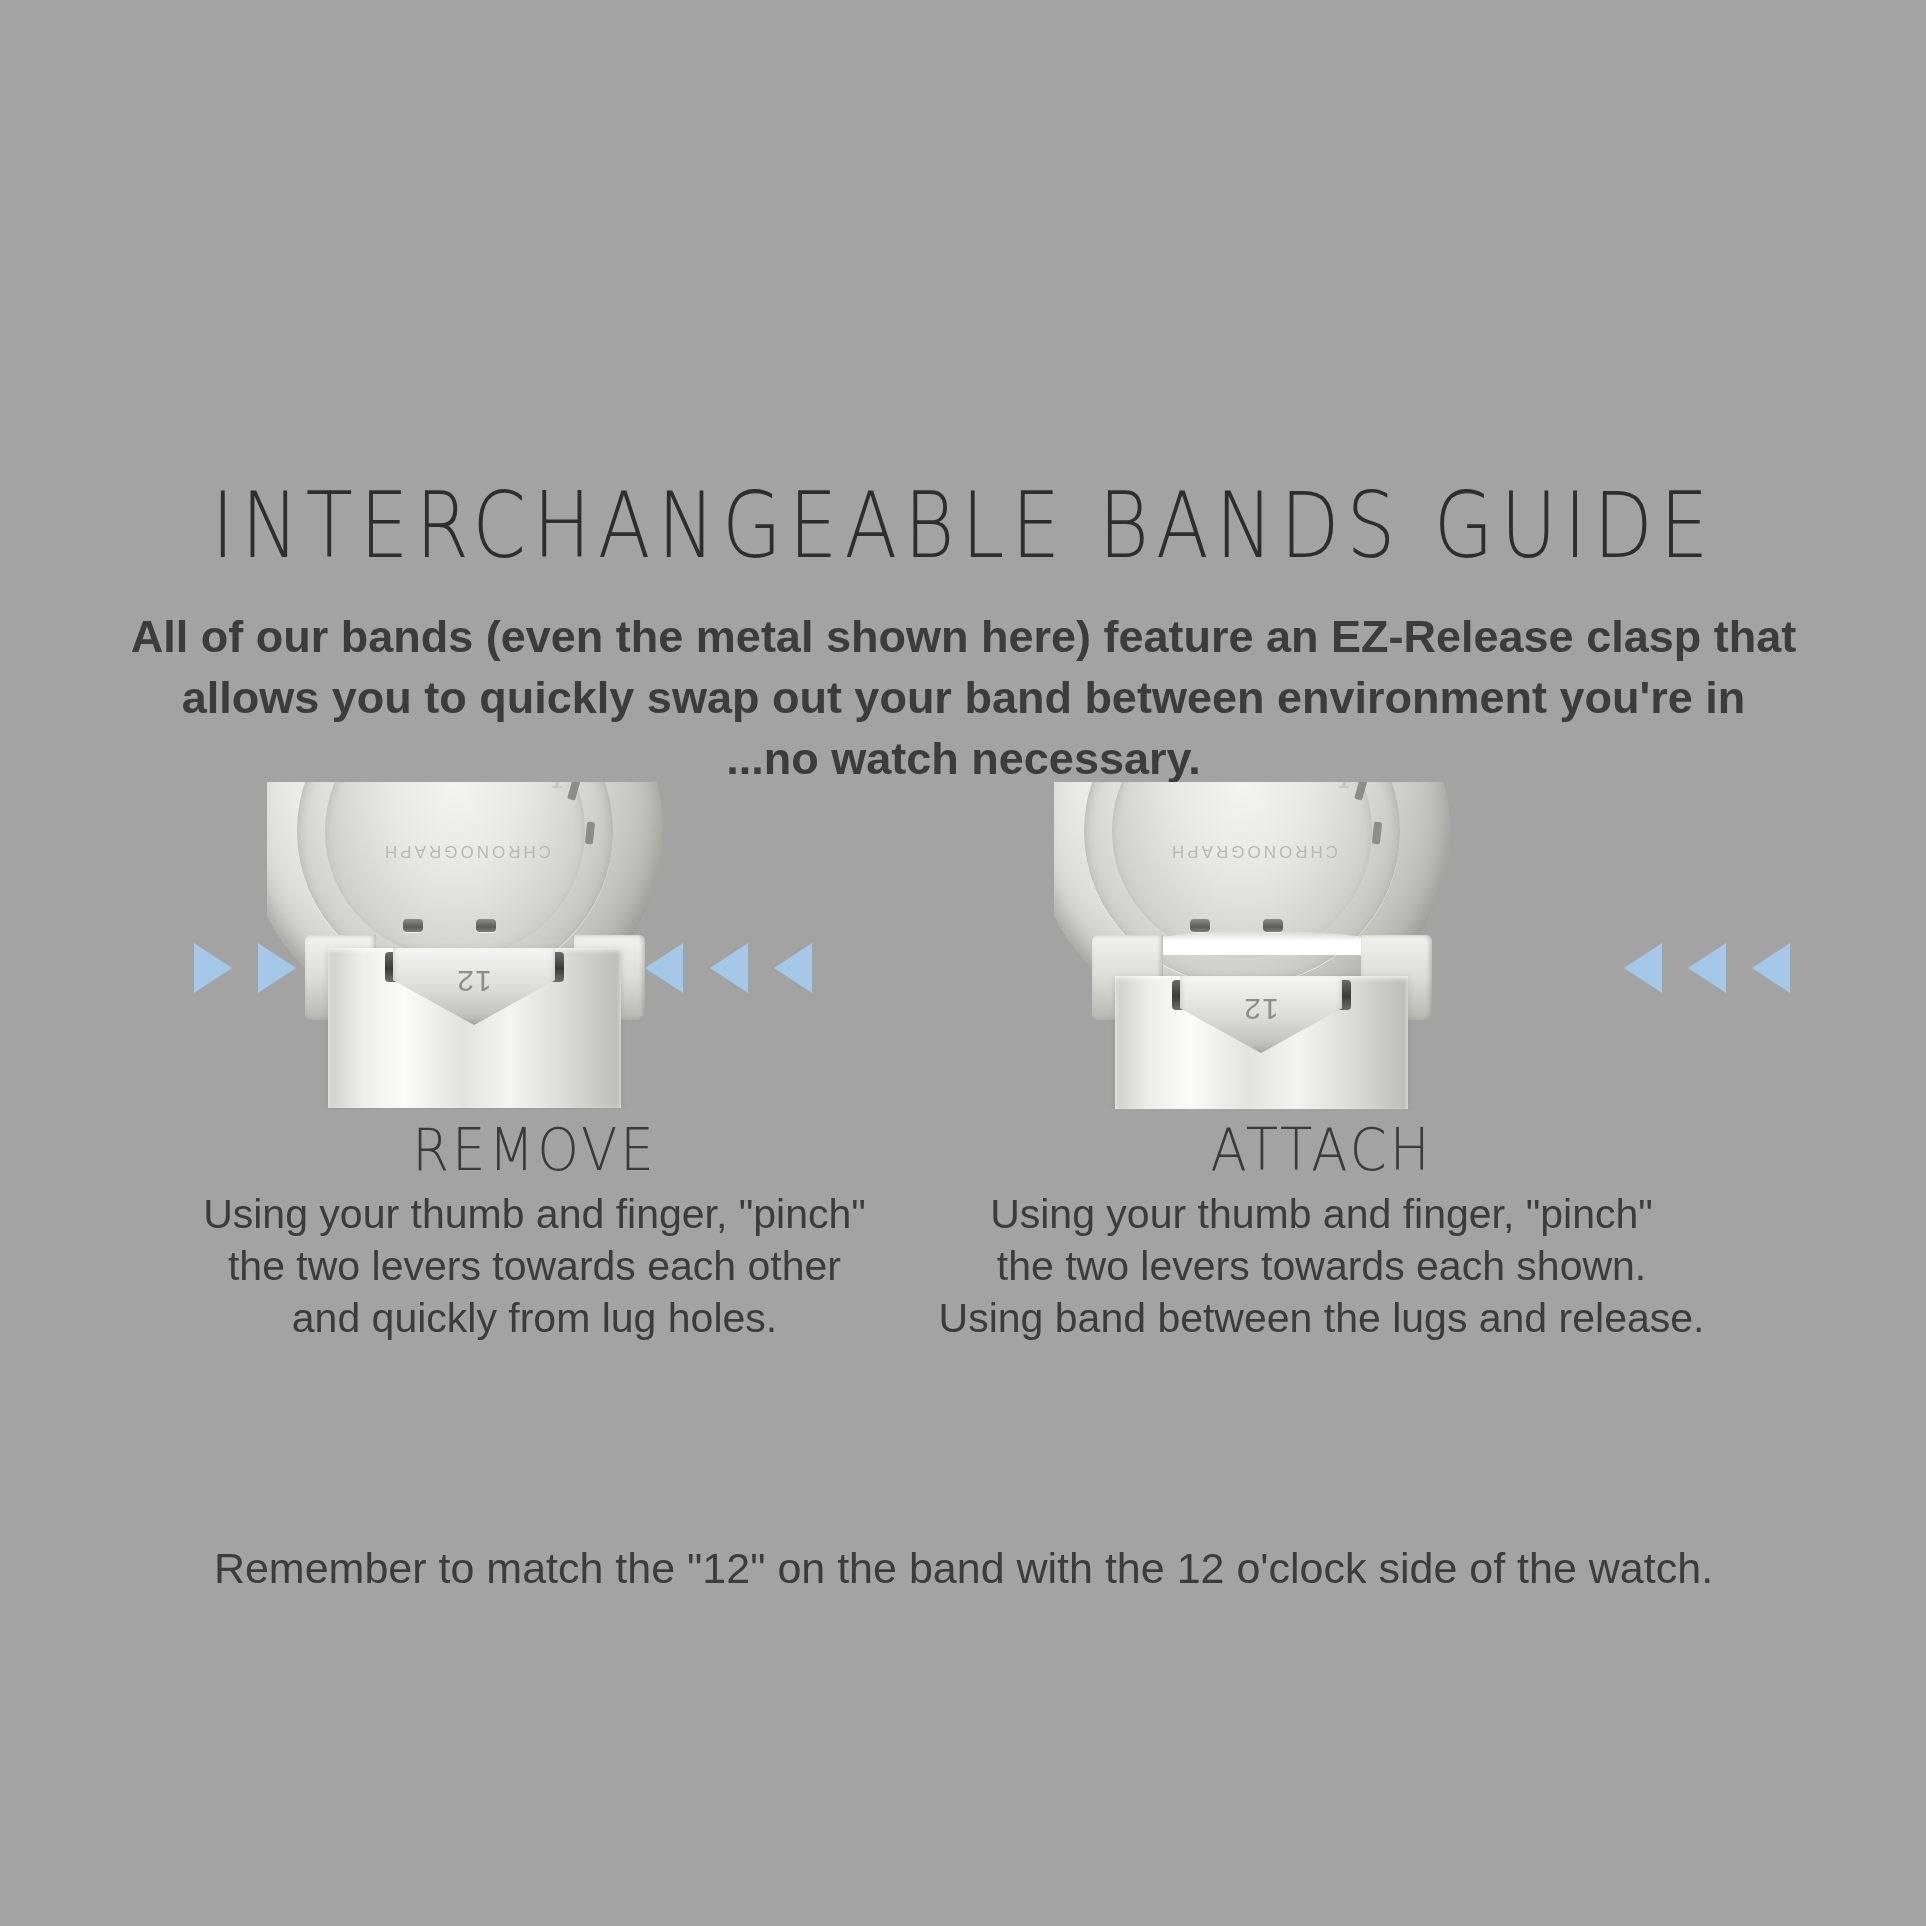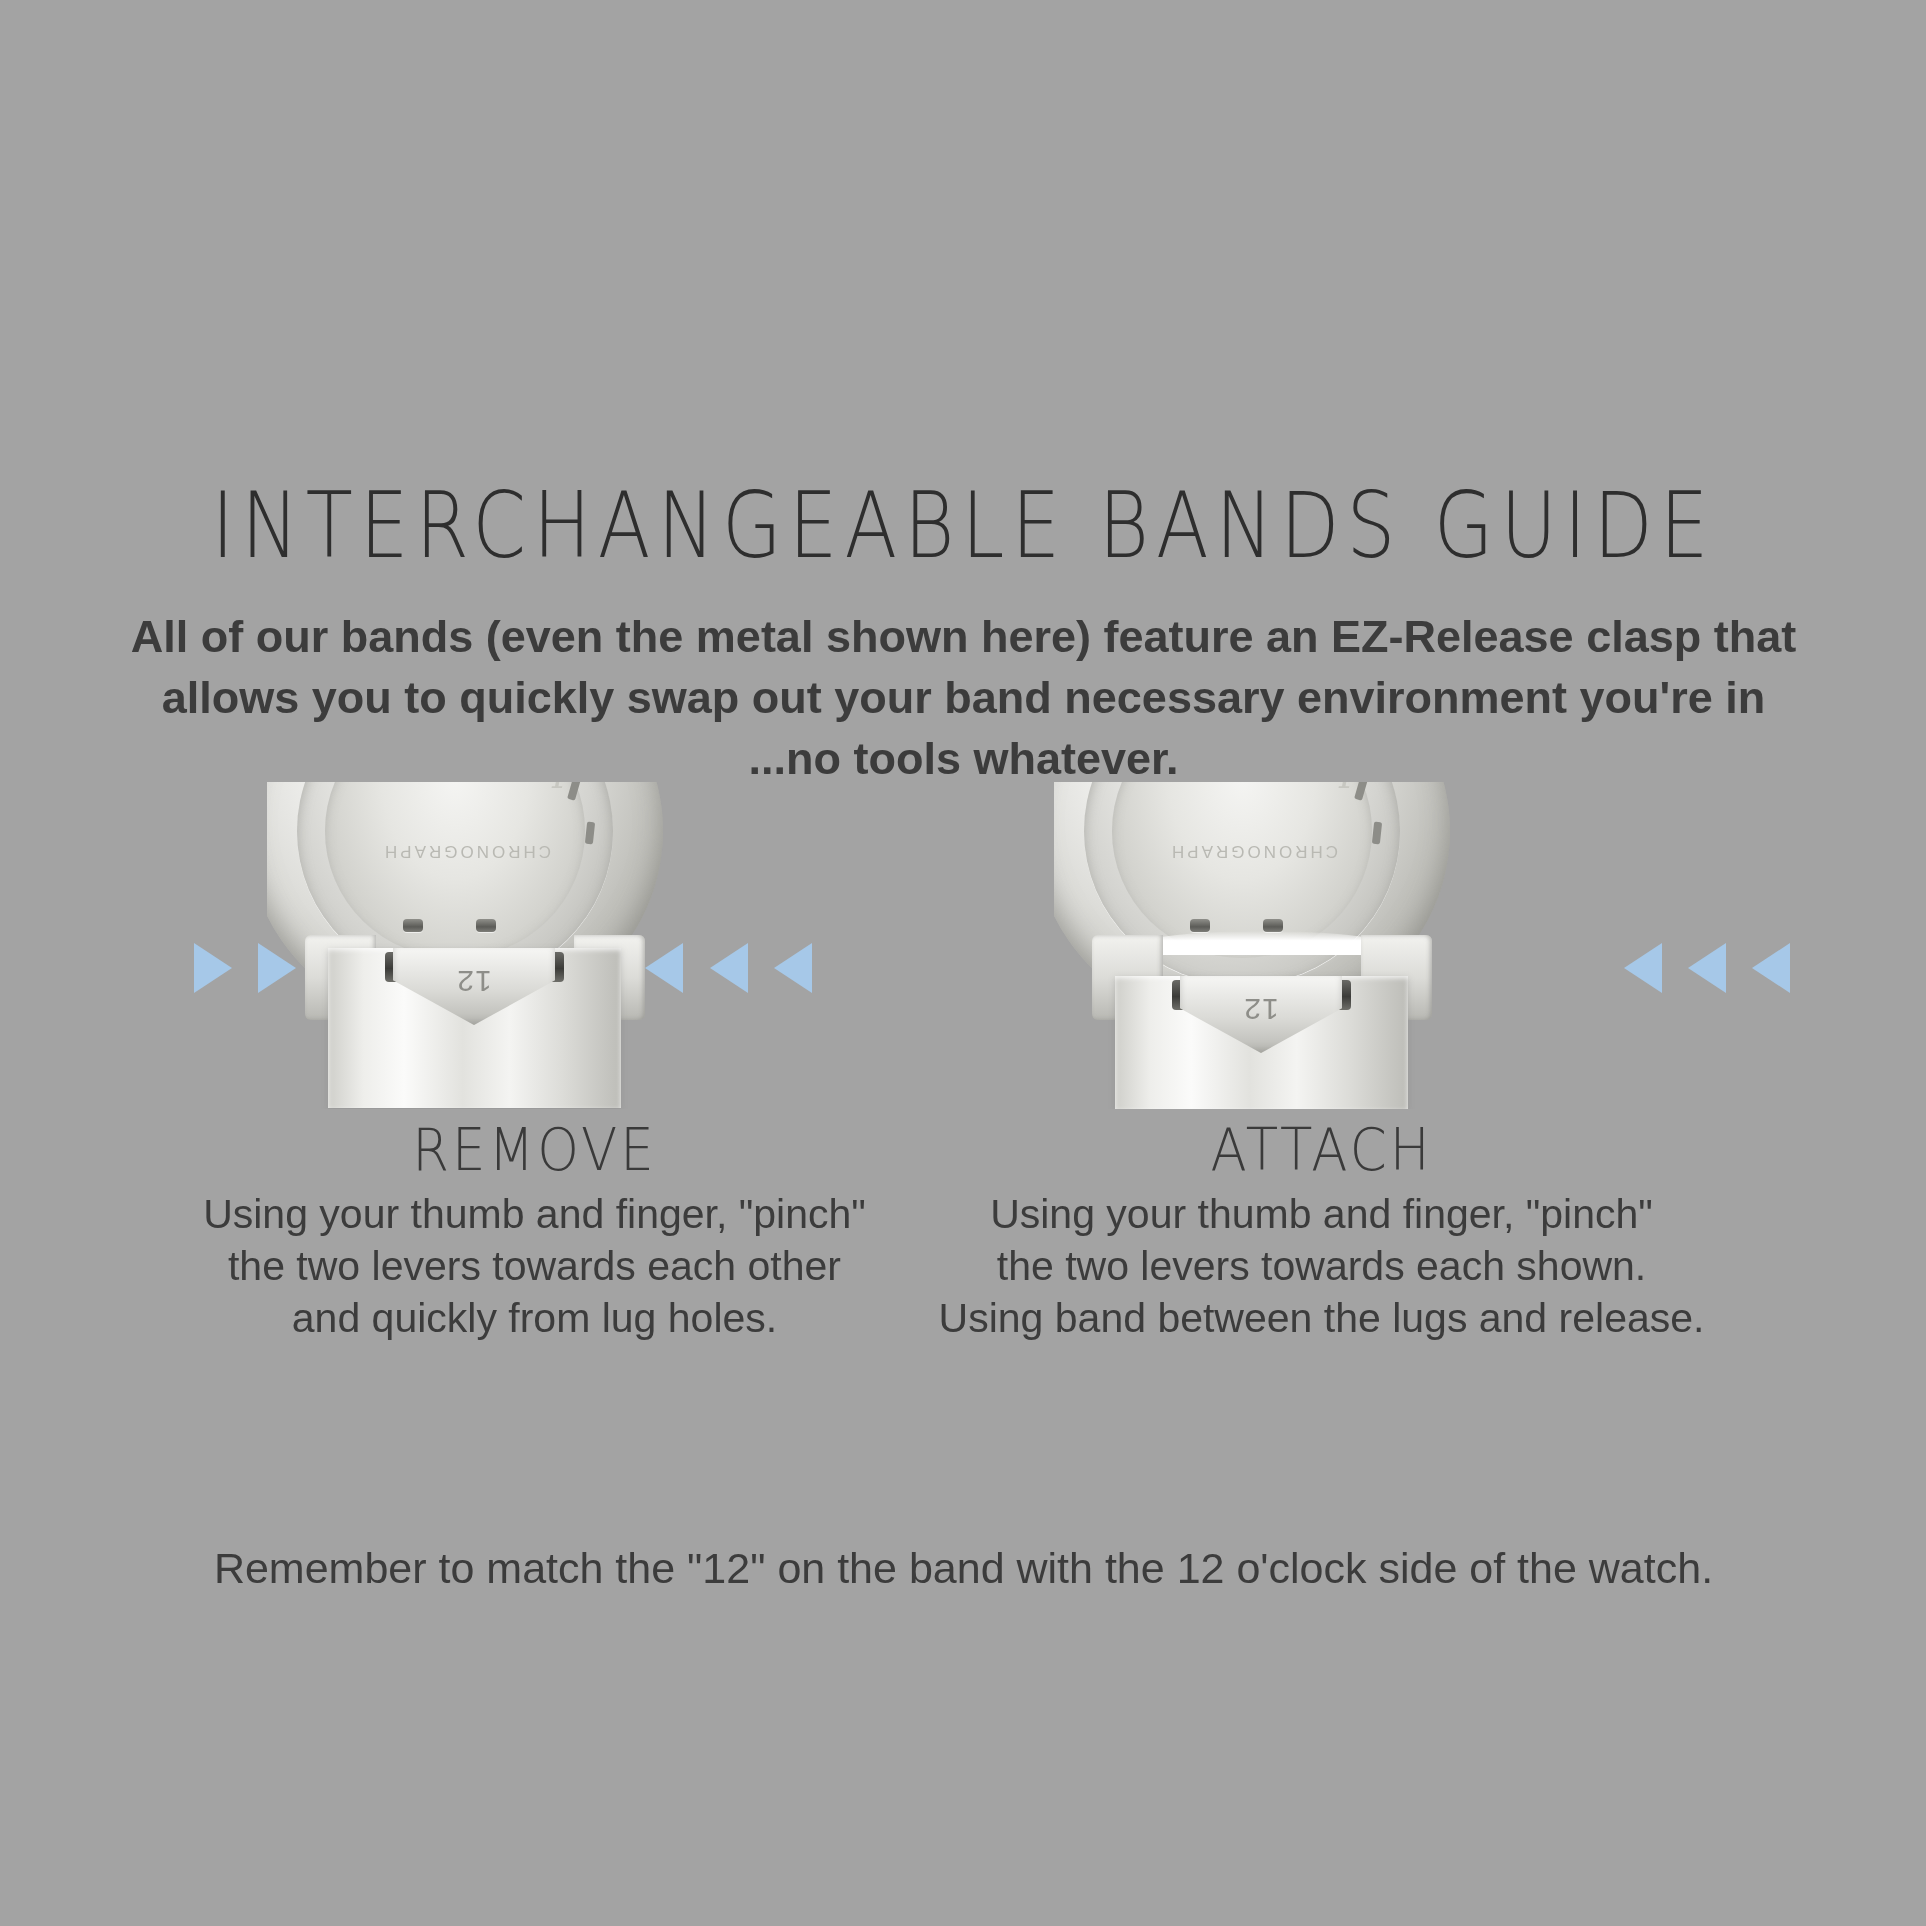--- a/index.html
+++ b/index.html
@@ -316,22 +316,22 @@
 </style>
 </head>
 <body>
 
 <div class="page">
 
   <div class="title">INTERCHANGEABLE BANDS GUIDE</div>
 
   <div class="subtitle">
     <span class="line">All of our bands (even the metal shown here) feature an EZ-Release clasp that</span>
-    <span class="line">allows you to quickly swap out your band necessary environment you're in</span>
-    <span class="line">...no tools whatever.</span>
+    <span class="line">allows you to quickly swap out your band between environment you're in</span>
+    <span class="line">...no watch necessary.</span>
   </div>
 
   <div class="arrow arrow-right" style="left:194px"></div>
   <div class="arrow arrow-right" style="left:258px"></div>
   <div class="arrow arrow-right" style="left:323px"></div>
   <div class="arrow arrow-left" style="left:645px"></div>
   <div class="arrow arrow-left" style="left:710px"></div>
   <div class="arrow arrow-left" style="left:774px"></div>
 
   <div class="arrow arrow-right" style="left:1176px"></div>

